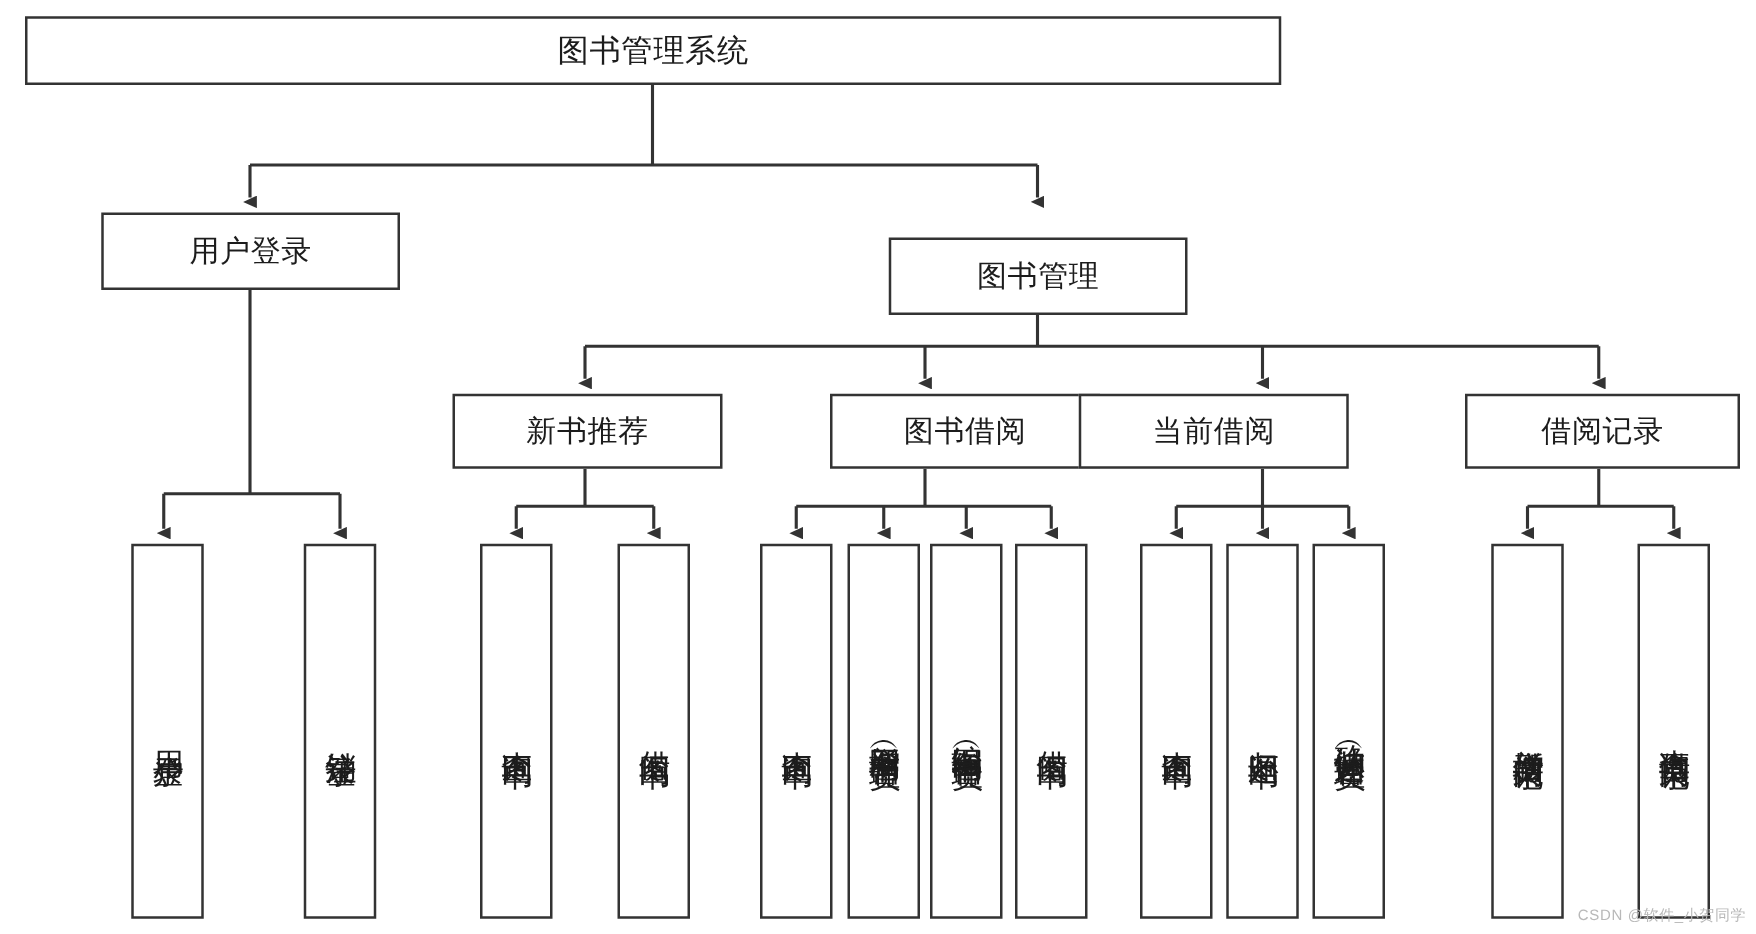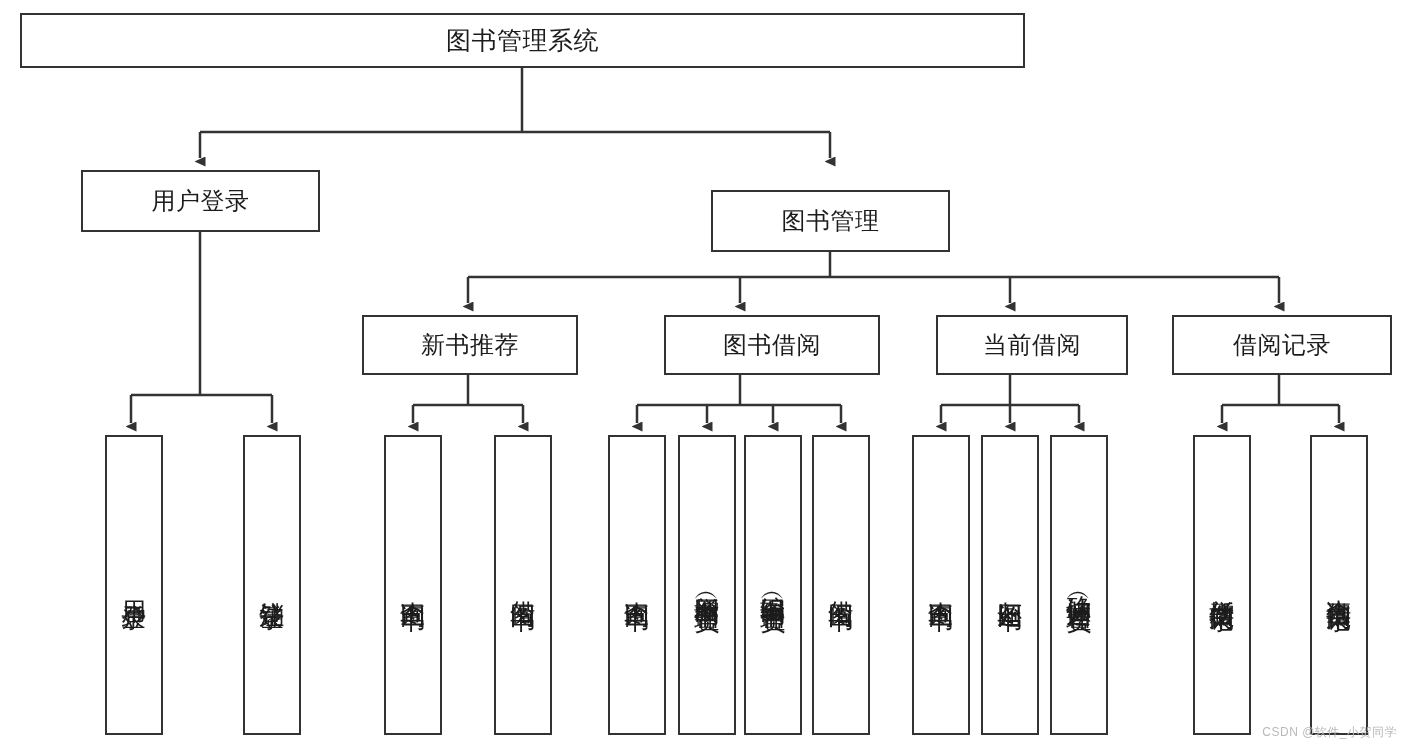--- a/index.html
+++ b/index.html
@@ -137,21 +137,21 @@
   </div>
 
   <div class="node node-l3" style="left:362px; top:315px; width:216px; height:60px;">
     <span class="label">新书推荐</span>
   </div>
 
   <div class="node node-l3" style="left:632px; top:315px; width:216px; height:60px;margin-left:32px;">
     <span class="label">图书借阅</span>
   </div>
 
-  <div class="node node-l3" style="left:936px; top:315px; width:192px; height:60px;">
+  <div class="node node-l3" style="left:863px; top:315px; width:216px; height:60px;">
     <span class="label">当前借阅</span>
   </div>
 
   <div class="node node-l3" style="left:1172px; top:315px; width:220px; height:60px;">
     <span class="label">借阅记录</span>
   </div>
 
   <div class="node node-leaf" style="left:105px; top:435px; width:58px; height:300px;">
     <span class="label">用户登录</span>
   </div>

